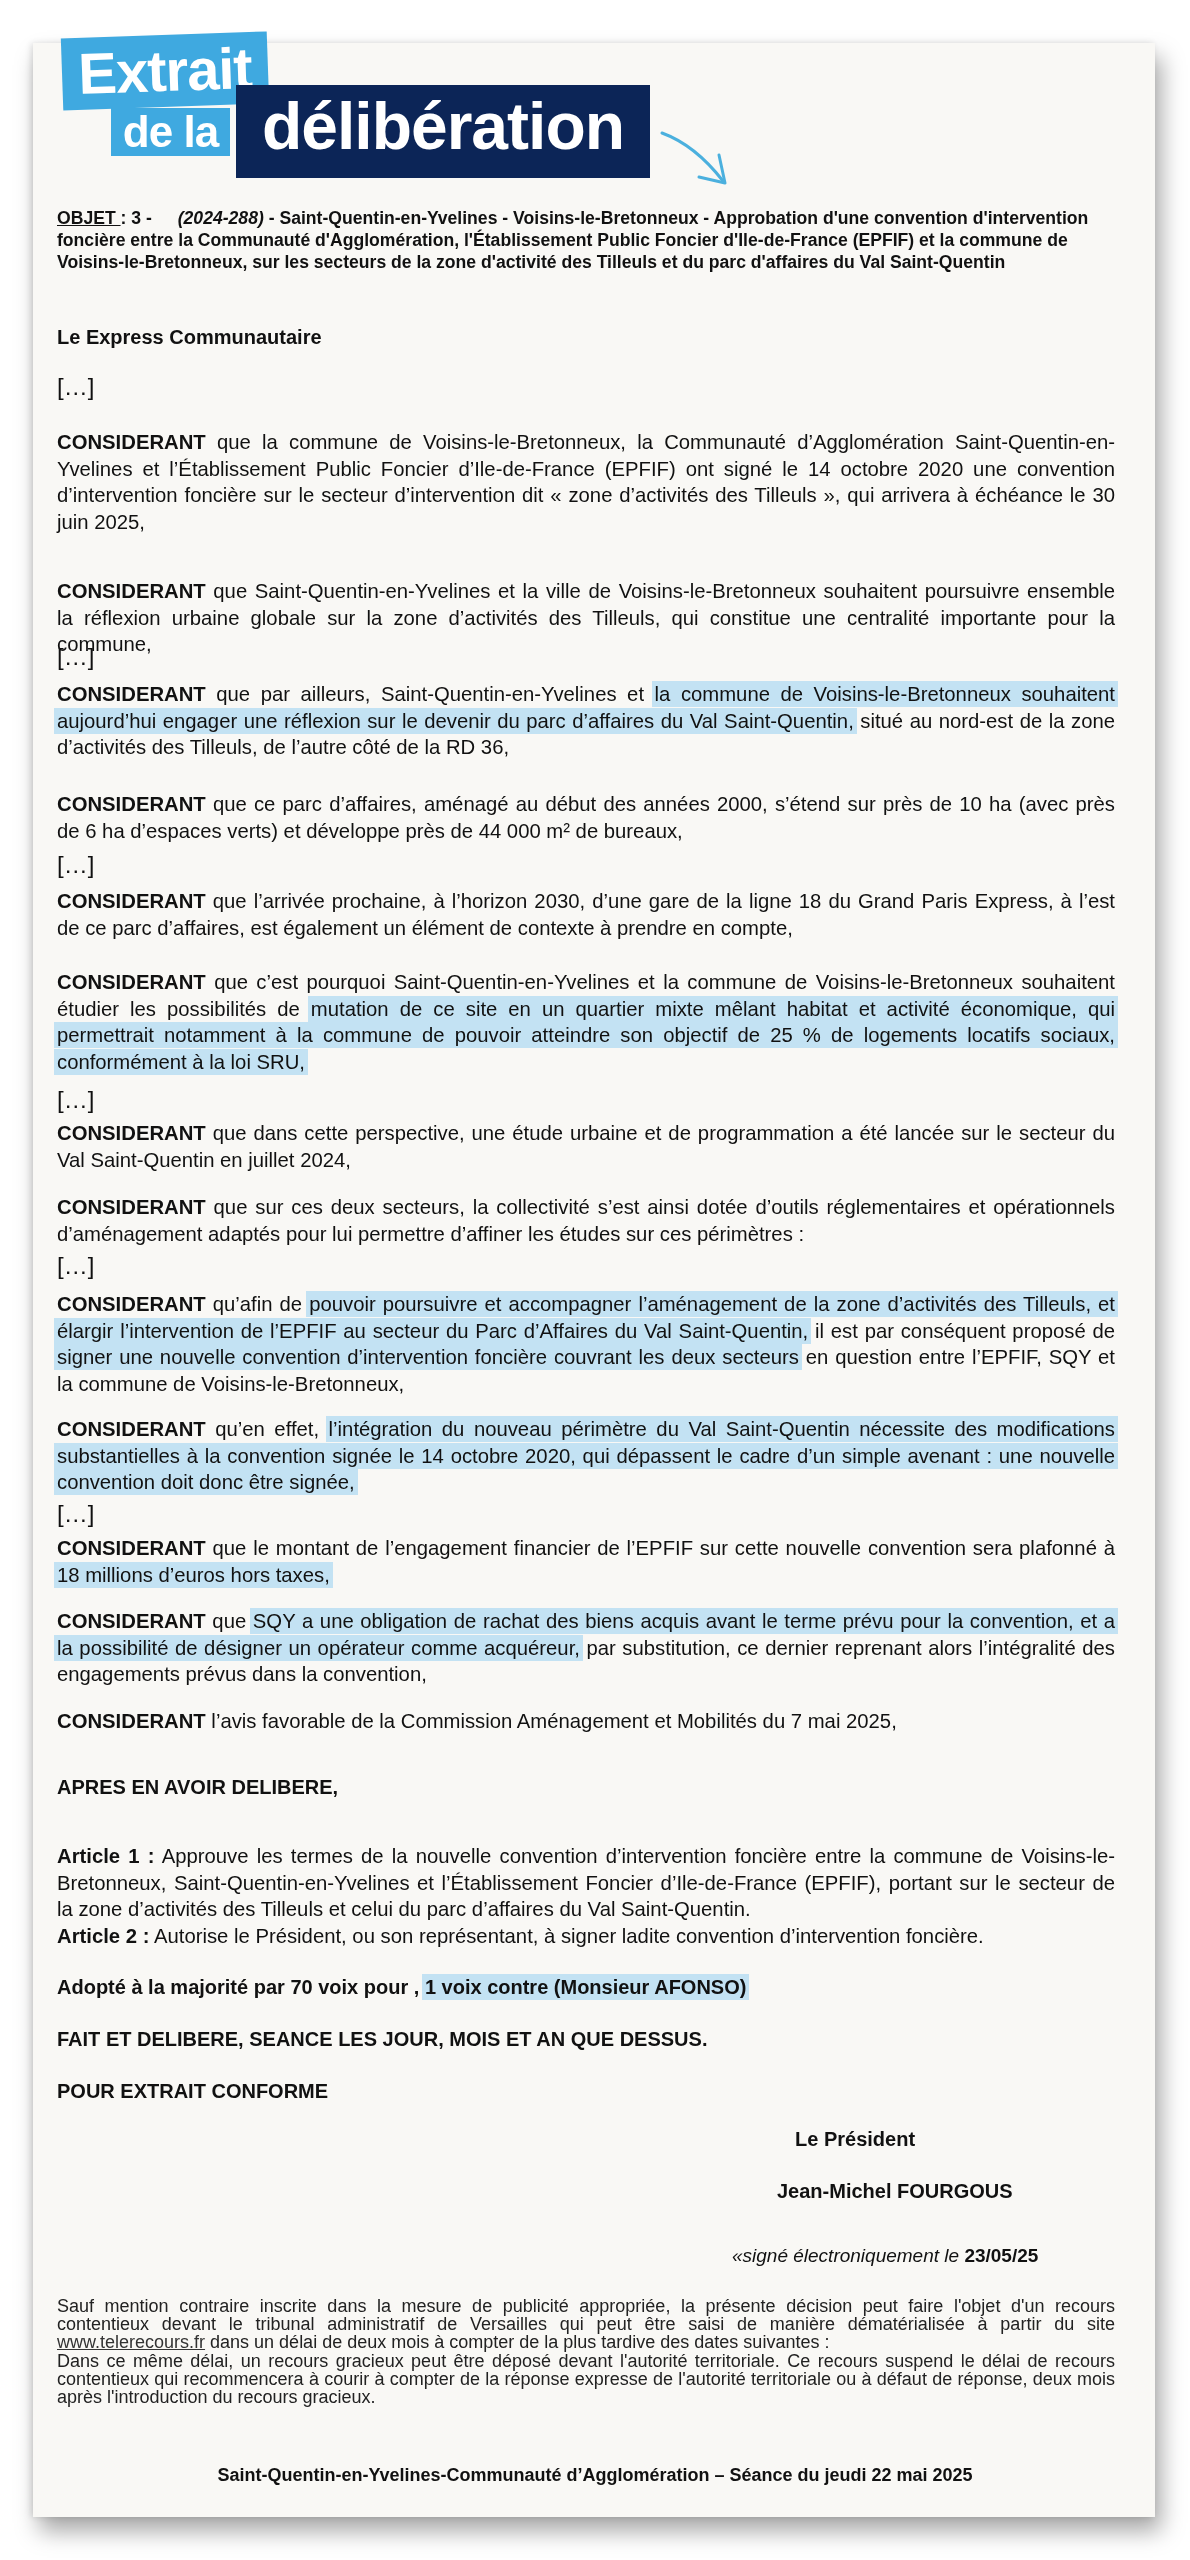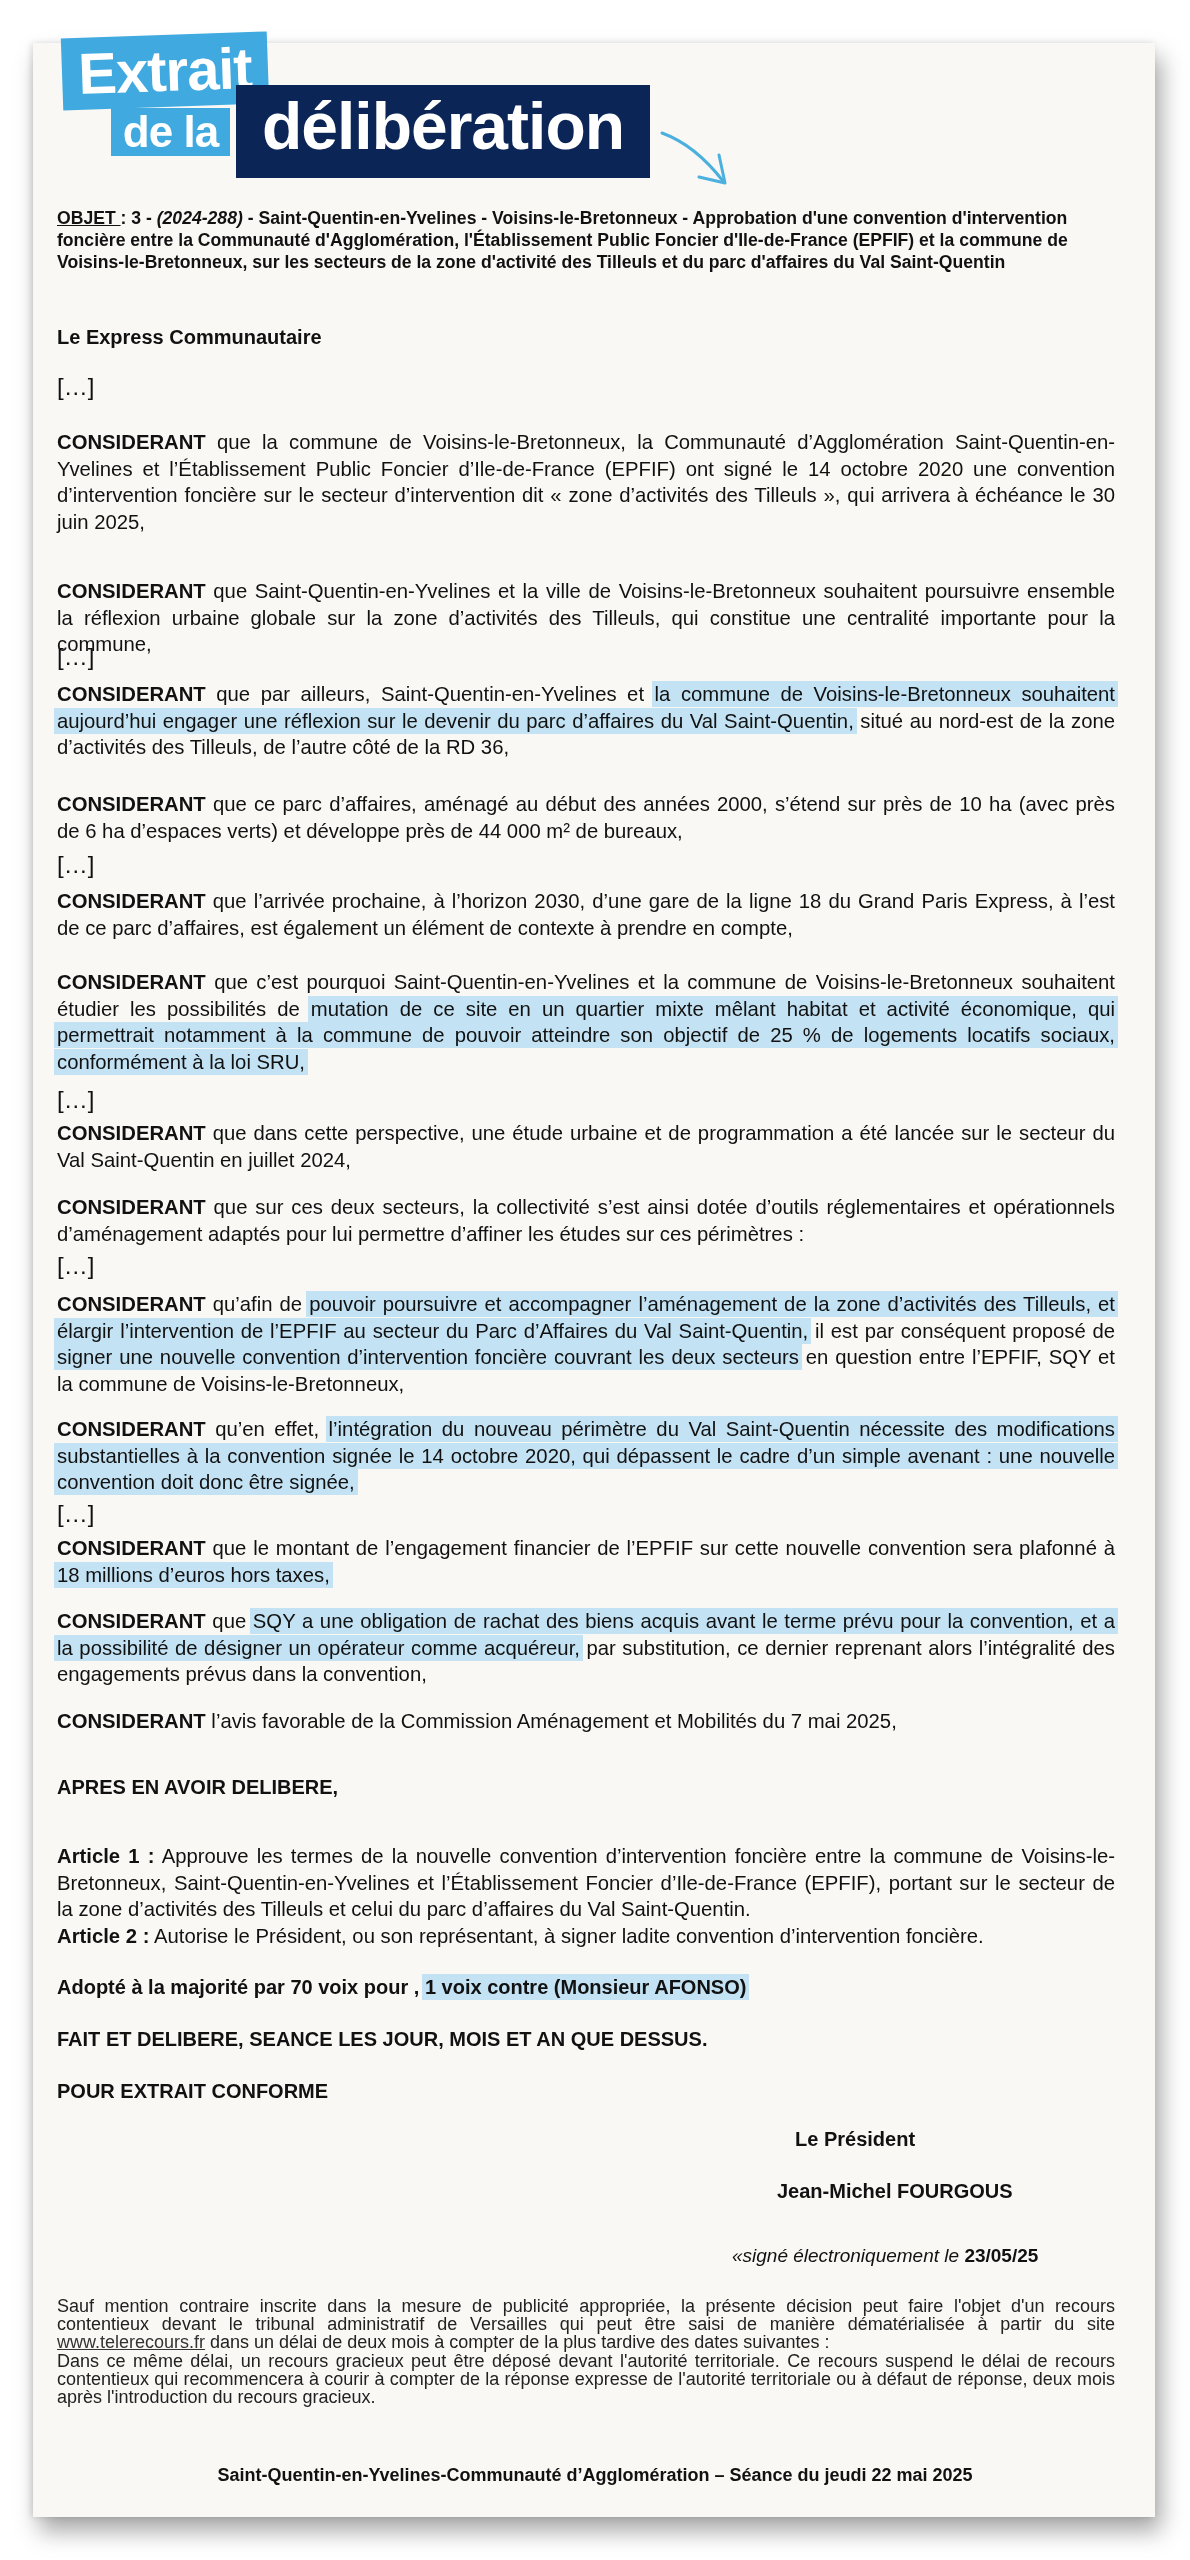--- a/index.html
+++ b/index.html
@@ -28,21 +28,21 @@
   .logo-delib {
     position: absolute; left: 236px; top: 85px; width: 414px; height: 93px;
     background: #0c2557; color: #fff; font-weight: 700; font-size: 66px;
     line-height: 82px; text-align: center; letter-spacing: -1px;
   }
   .arrow { position: absolute; left: 655px; top: 125px; width: 80px; height: 70px; }
 
   .txt { position: absolute; left: 57px; width: 1058px; }
   .objet { font-size: 17.6px; font-weight: 700; line-height: 22px; color: #111; }
   .objet .u { text-decoration: underline; }
-  .objet .i { font-style: italic; }
+  .objet .i { font-style: italic; margin-left: 21px; }
   .h-bold { font-size: 20px; font-weight: 700; color: #111; }
   .ellipsis { font-size: 24px; color: #111; }
   .para { font-size: 20.3px; line-height: 26.5px; text-align: justify; color: #111; }
   .para b { font-weight: 700; }
   .hl { background: #c3e2f3; padding: 2px 3px; margin: 0 -3px; box-decoration-break: clone; -webkit-box-decoration-break: clone; }
   .sig { position: absolute; font-size: 20px; font-weight: 700; color: #111; }
   .signed { position: absolute; font-size: 19px; font-style: italic; color: #111; }
   .signed b { font-style: normal; }
   .legal { position: absolute; left: 57px; width: 1058px; font-size: 18px; line-height: 18.2px; color: #222; text-align: justify; }
   .legal a { color: #333; text-decoration: underline; }

